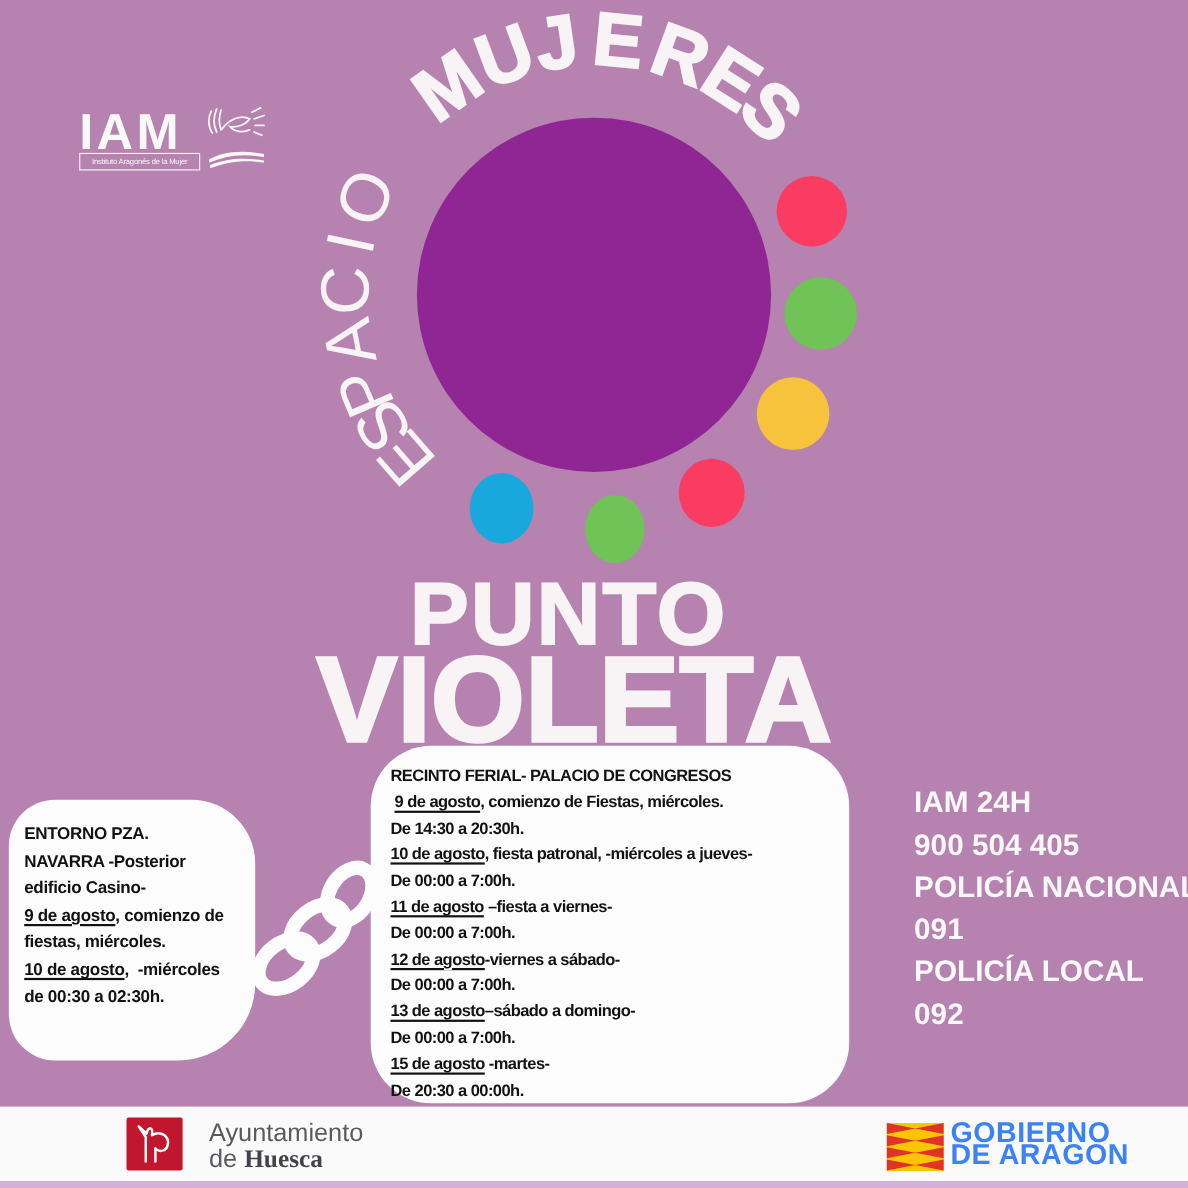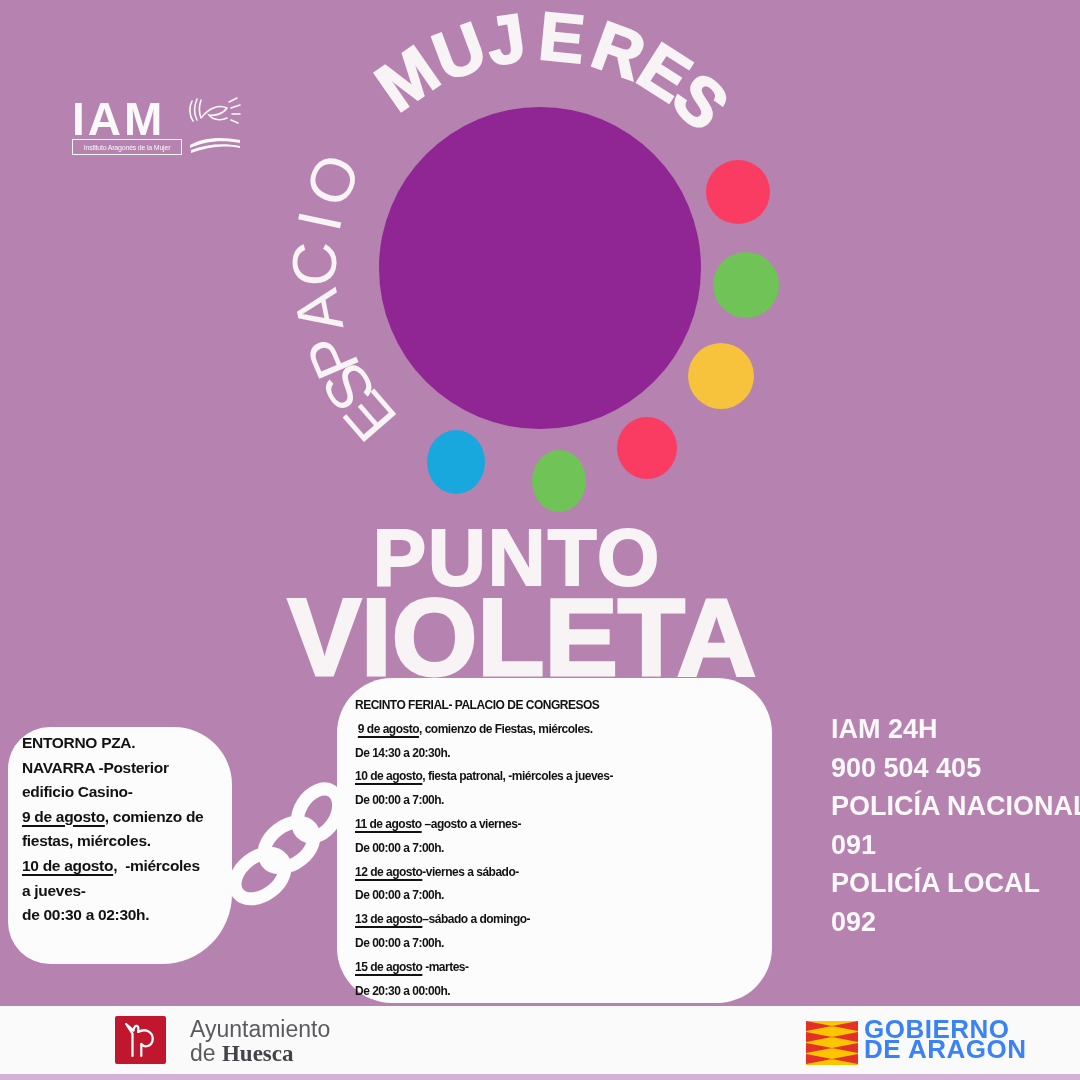--- a/index.html
+++ b/index.html
@@ -23,24 +23,24 @@
   .arc-mujeres .arc-letter{font-size:68px;font-weight:700;-webkit-text-stroke:2px #f8f3f4;}
   .arc-espacio .arc-letter{font-size:62px;font-weight:400;}
   
   .punto{position:absolute;left:292px;top:518px;width:450px;text-align:center;
     font-size:80px;font-weight:700;color:#f8f3f4;letter-spacing:2px;-webkit-text-stroke:2px #f8f3f4;line-height:1;}
   .violeta{position:absolute;left:142px;top:582px;width:760px;text-align:center;
     font-size:110px;font-weight:700;color:#f8f3f4;letter-spacing:0px;-webkit-text-stroke:3px #f8f3f4;line-height:1;}
   
   .box{position:absolute;background:#fdfcfc;color:#121212;font-weight:700;}
   .left-box{left:8px;top:727px;width:224px;height:237px;border-radius:42px 58px 70px 42px;
-    padding:4px 0 0 14px;box-sizing:border-box;font-size:15.5px;letter-spacing:-0.3px;}
+    padding:20px 0 0 14px;box-sizing:border-box;font-size:15.5px;letter-spacing:-0.3px;}
   .left-box .line{line-height:24.6px;white-space:pre;}
   .main-box{left:337px;top:678px;width:435px;height:325px;border-radius:55px;
-    padding:16px 0 0 18px;box-sizing:border-box;font-size:12px;letter-spacing:-0.5px;}
+    padding:16px 0 0 18px;box-sizing:border-box;font-size:15px;letter-spacing:-0.5px;}
   .main-box .line{line-height:23.8px;white-space:pre;}
   .seg-u{text-decoration:underline;text-decoration-thickness:2px;text-underline-offset:3px;}
   
   .chain{position:absolute;left:230px;top:780px;}
   
   .emergency{position:absolute;left:831px;top:710px;color:#fbf8f9;font-size:27px;font-weight:700;}
   .emergency .em-line{line-height:38.5px;white-space:nowrap;}
   
   .footer-bar{position:absolute;left:0;top:1006px;width:1080px;height:68px;background:#fbfafa;}
   .footer-strip{position:absolute;left:0;top:1074px;width:1080px;height:6px;background:#d3b0d6;}
@@ -112,41 +112,40 @@
   <div class="violeta">VIOLETA</div>
 
   <div class="box left-box">
     <div id="left-lines">
         <div class="line"><span>ENTORNO PZA.</span></div>
         <div class="line"><span>NAVARRA -Posterior</span></div>
         <div class="line"><span>edificio Casino-</span></div>
         <div class="line"><span class="seg-u">9 de agosto</span><span>, comienzo de</span></div>
         <div class="line"><span>fiestas, miércoles.</span></div>
         <div class="line"><span class="seg-u">10 de agosto</span><span>,  -miércoles</span></div>
-        <div class="line"><span>a jueves-</span></div>
         <div class="line"><span>de 00:30 a 02:30h.</span></div>
       </div>
   </div>
 
   <svg class="chain" width="118" height="126" viewBox="0 0 118 126">
     <g stroke="#fdfcfc" stroke-width="13" fill="none">
       <ellipse cx="30" cy="96" rx="28" ry="19" transform="rotate(-38 30 96)"></ellipse>
       <ellipse cx="59" cy="65" rx="28" ry="19" transform="rotate(-38 59 65)"></ellipse>
       <ellipse cx="88" cy="33" rx="26" ry="18" transform="rotate(-58 88 33)"></ellipse>
     </g>
   </svg>
 
   <div class="box main-box">
     <div id="main-lines">
         <div class="line"><span>RECINTO FERIAL- PALACIO DE CONGRESOS</span></div>
         <div class="line"><span> </span><span class="seg-u">9 de agosto</span><span>, comienzo de Fiestas, miércoles.</span></div>
         <div class="line"><span>De 14:30 a 20:30h.</span></div>
         <div class="line"><span class="seg-u">10 de agosto</span><span>, fiesta patronal, -miércoles a jueves-</span></div>
         <div class="line"><span>De 00:00 a 7:00h.</span></div>
-        <div class="line"><span class="seg-u">11 de agosto</span><span> –agosto a viernes-</span></div>
+        <div class="line"><span class="seg-u">11 de agosto</span><span> –fiesta a viernes-</span></div>
         <div class="line"><span>De 00:00 a 7:00h.</span></div>
         <div class="line"><span class="seg-u">12 de agosto</span><span>-viernes a sábado-</span></div>
         <div class="line"><span>De 00:00 a 7:00h.</span></div>
         <div class="line"><span class="seg-u">13 de agosto</span><span>–sábado a domingo-</span></div>
         <div class="line"><span>De 00:00 a 7:00h.</span></div>
         <div class="line"><span class="seg-u">15 de agosto</span><span> -martes-</span></div>
         <div class="line"><span>De 20:30 a 00:00h.</span></div>
       </div>
   </div>
 

